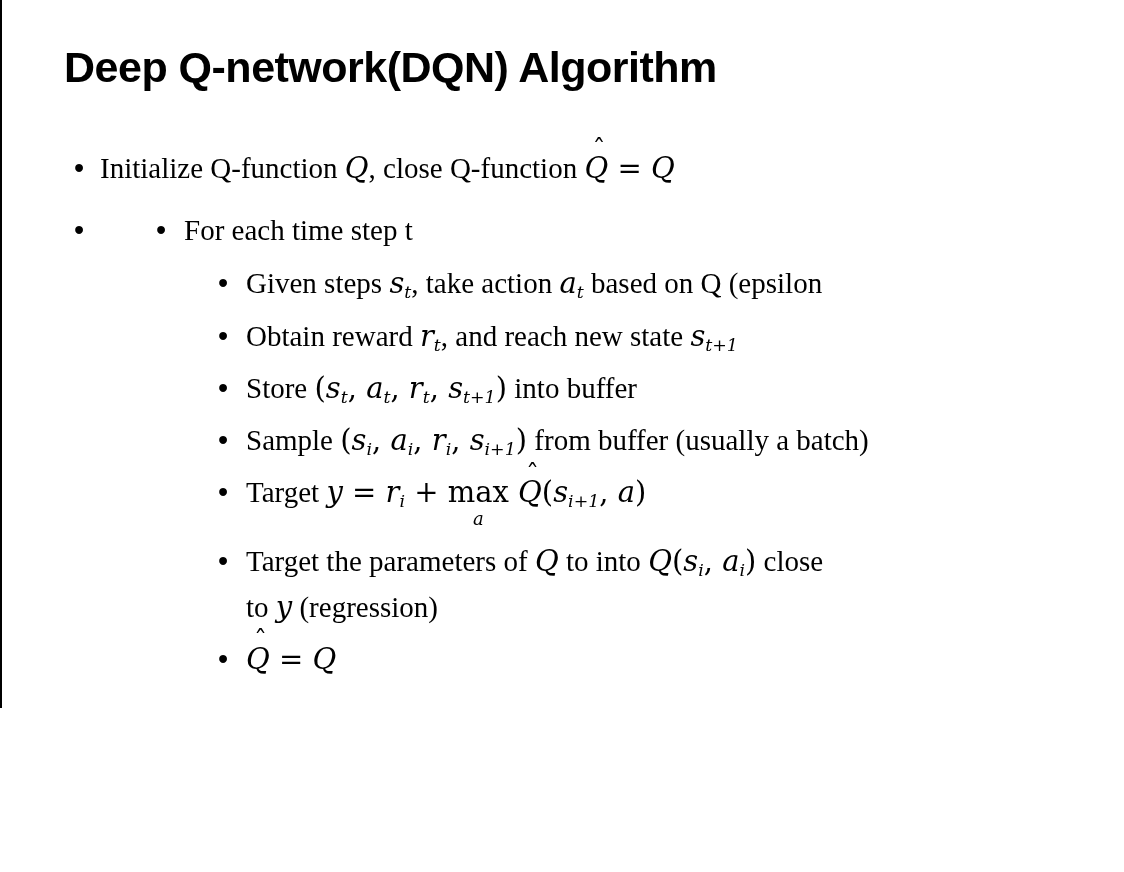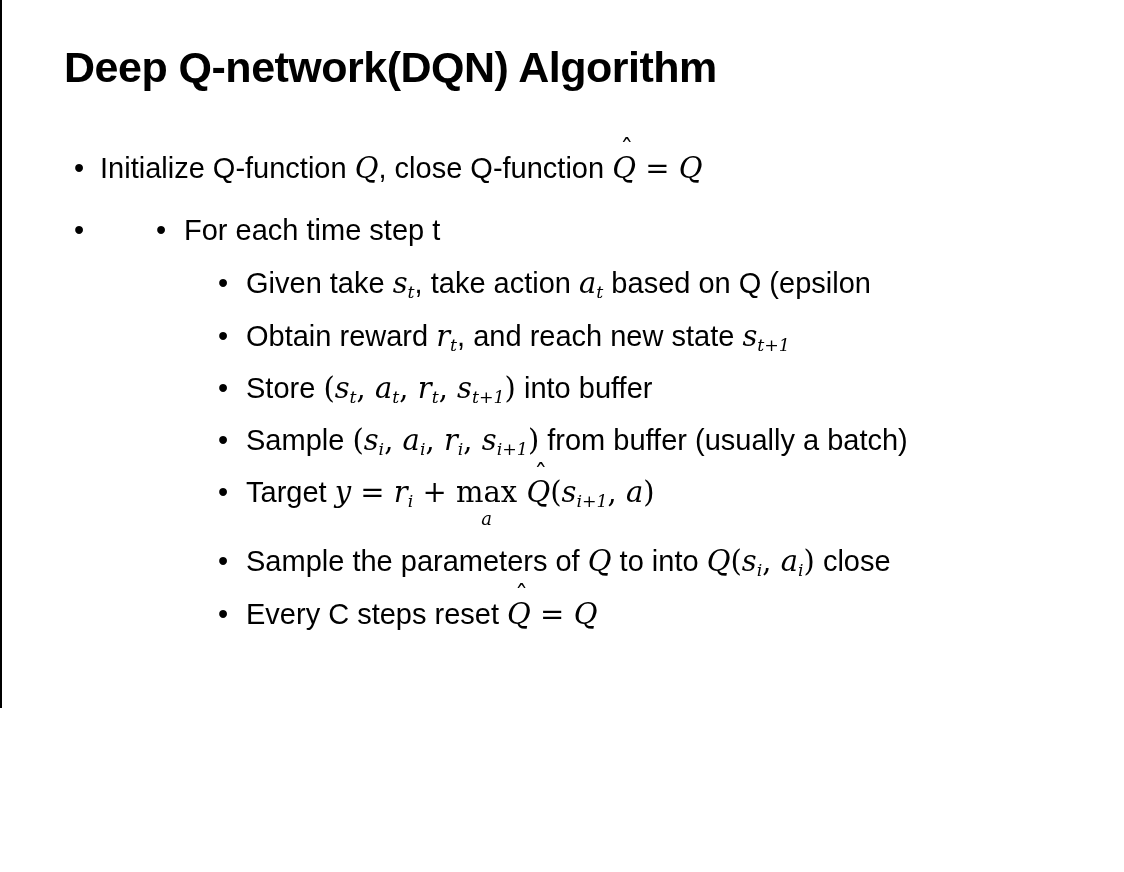--- a/index.html
+++ b/index.html
@@ -36,21 +36,21 @@
   .l1 .bl { padding-left: 100px; }
   .l1 .bm { left: 74px; }
   .l2 { margin-bottom: 9px; }
   .l2 .bl { padding-left: 184px; }
   .l2 .bm { left: 156px; }
   .l3 { margin-bottom: 7px; }
   .l3 .bl { padding-left: 246px; }
   .l3 .bm { left: 218px; }
   .has-us { margin-bottom: 24px; }
 
-  .p  { font-family: Liberation Sans, sans-serif; }
+  .p  { font-family: Liberation Serif, serif; }
   .m  { font-family: "DejaVu Serif", serif; font-style: italic; }
   .mr { font-family: "DejaVu Serif", serif; }
   .ms {
     font-family: "DejaVu Serif", serif;
     font-style: italic;
     font-size: 0.6em;
     vertical-align: -0.3em;
   }
   .mh {
     position: relative;
@@ -93,34 +93,35 @@
       <div class="b l1">
         <div class="bl"><span class="bm">•</span><span class="p">Initialize Q-function </span><span class="m">Q</span><span class="p">, close Q-function </span><span class="mh"><span class="hat">ˆ</span><span>Q</span></span><span class="mr"> = </span><span class="m">Q</span></div>
       </div>
       <div class="b l1">
         <div class="bl"><span class="bm">•</span></div>
       </div>
       <div class="b l2">
         <div class="bl"><span class="bm">•</span><span class="p">For each time step t</span></div>
       </div>
       <div class="b l3">
-        <div class="bl"><span class="bm">•</span><span class="p">Given take </span><span class="m">s</span><span class="ms">t</span><span class="p">, take action </span><span class="m">a</span><span class="ms">t</span><span class="p"> based on Q (epsilon</span></div>
+        <div class="bl"><span class="bm">•</span><span class="p">Given steps </span><span class="m">s</span><span class="ms">t</span><span class="p">, take action </span><span class="m">a</span><span class="ms">t</span><span class="p"> based on Q (epsilon</span></div>
       </div>
       <div class="b l3">
         <div class="bl"><span class="bm">•</span><span class="p">Obtain reward </span><span class="m">r</span><span class="ms">t</span><span class="p">, and reach new state </span><span class="m">s</span><span class="ms">t+1</span></div>
       </div>
       <div class="b l3">
         <div class="bl"><span class="bm">•</span><span class="p">Store </span><span class="mr">(</span><span class="m">s</span><span class="ms">t</span><span class="mr">, </span><span class="m">a</span><span class="ms">t</span><span class="mr">, </span><span class="m">r</span><span class="ms">t</span><span class="mr">, </span><span class="m">s</span><span class="ms">t+1</span><span class="mr">)</span><span class="p"> into buffer</span></div>
       </div>
       <div class="b l3">
         <div class="bl"><span class="bm">•</span><span class="p">Sample </span><span class="mr">(</span><span class="m">s</span><span class="ms">i</span><span class="mr">, </span><span class="m">a</span><span class="ms">i</span><span class="mr">, </span><span class="m">r</span><span class="ms">i</span><span class="mr">, </span><span class="m">s</span><span class="ms">i+1</span><span class="mr">)</span><span class="p"> from buffer (usually a batch)</span></div>
       </div>
       <div class="b l3 has-us">
         <div class="bl"><span class="bm">•</span><span class="p">Target </span><span class="m">y</span><span class="mr"> = </span><span class="m">r</span><span class="ms">i</span><span class="mr"> + </span><span class="us"><span class="us-main">max</span><span class="us-under">a</span></span><span class="mr"> </span><span class="mh"><span class="hat">ˆ</span><span>Q</span></span><span class="mr">(</span><span class="m">s</span><span class="ms">i+1</span><span class="mr">, </span><span class="m">a</span><span class="mr">)</span></div>
       </div>
       <div class="b l3">
-        <div class="bl"><span class="bm">•</span><span class="p">Sample the parameters of </span><span class="m">Q</span><span class="p"> to into </span><span class="m">Q</span><span class="mr">(</span><span class="m">s</span><span class="ms">i</span><span class="mr">, </span><span class="m">a</span><span class="ms">i</span><span class="mr">)</span><span class="p"> close</span></div>
+        <div class="bl"><span class="bm">•</span><span class="p">Target the parameters of </span><span class="m">Q</span><span class="p"> to into </span><span class="m">Q</span><span class="mr">(</span><span class="m">s</span><span class="ms">i</span><span class="mr">, </span><span class="m">a</span><span class="ms">i</span><span class="mr">)</span><span class="p"> close</span></div>
+        <div class="bl"><span class="p">to </span><span class="m">y</span><span class="p"> (regression)</span></div>
       </div>
       <div class="b l3">
-        <div class="bl"><span class="bm">•</span><span class="p">Every C steps reset </span><span class="mh"><span class="hat">ˆ</span><span>Q</span></span><span class="mr"> = </span><span class="m">Q</span></div>
+        <div class="bl"><span class="bm">•</span><span class="mh"><span class="hat">ˆ</span><span>Q</span></span><span class="mr"> = </span><span class="m">Q</span></div>
       </div>
     </div>
 </div>
 
 </body></html>

